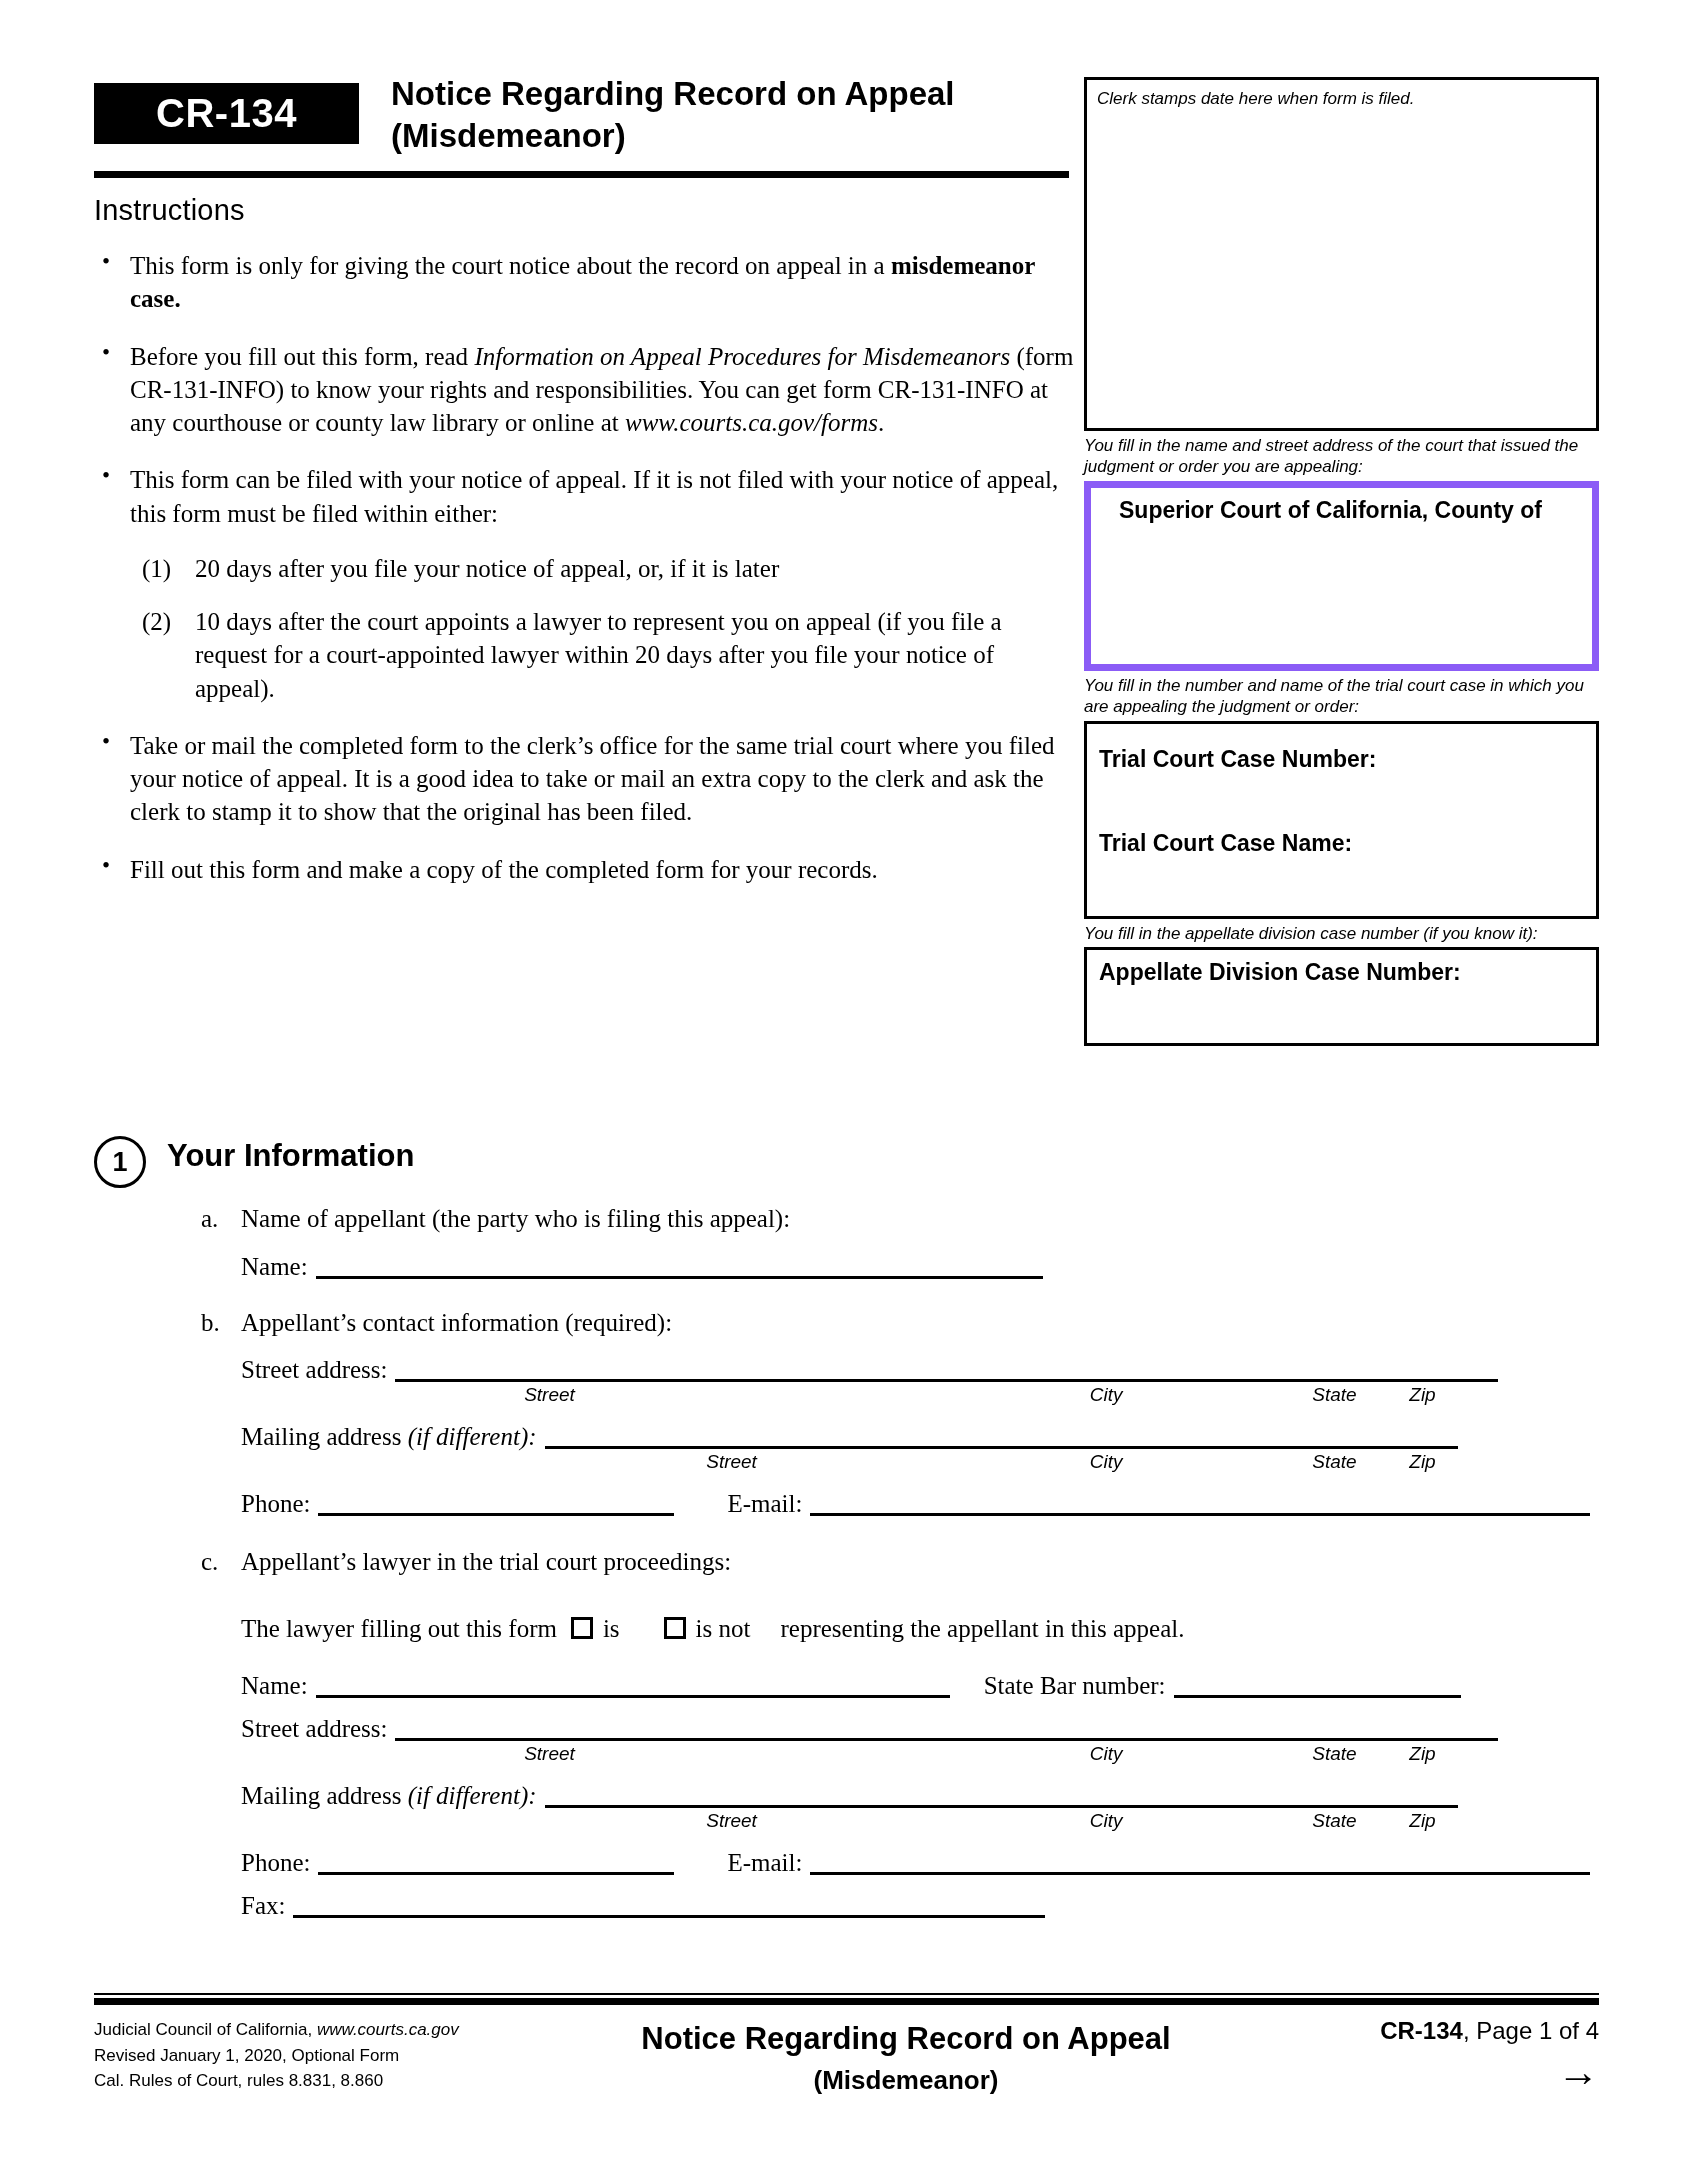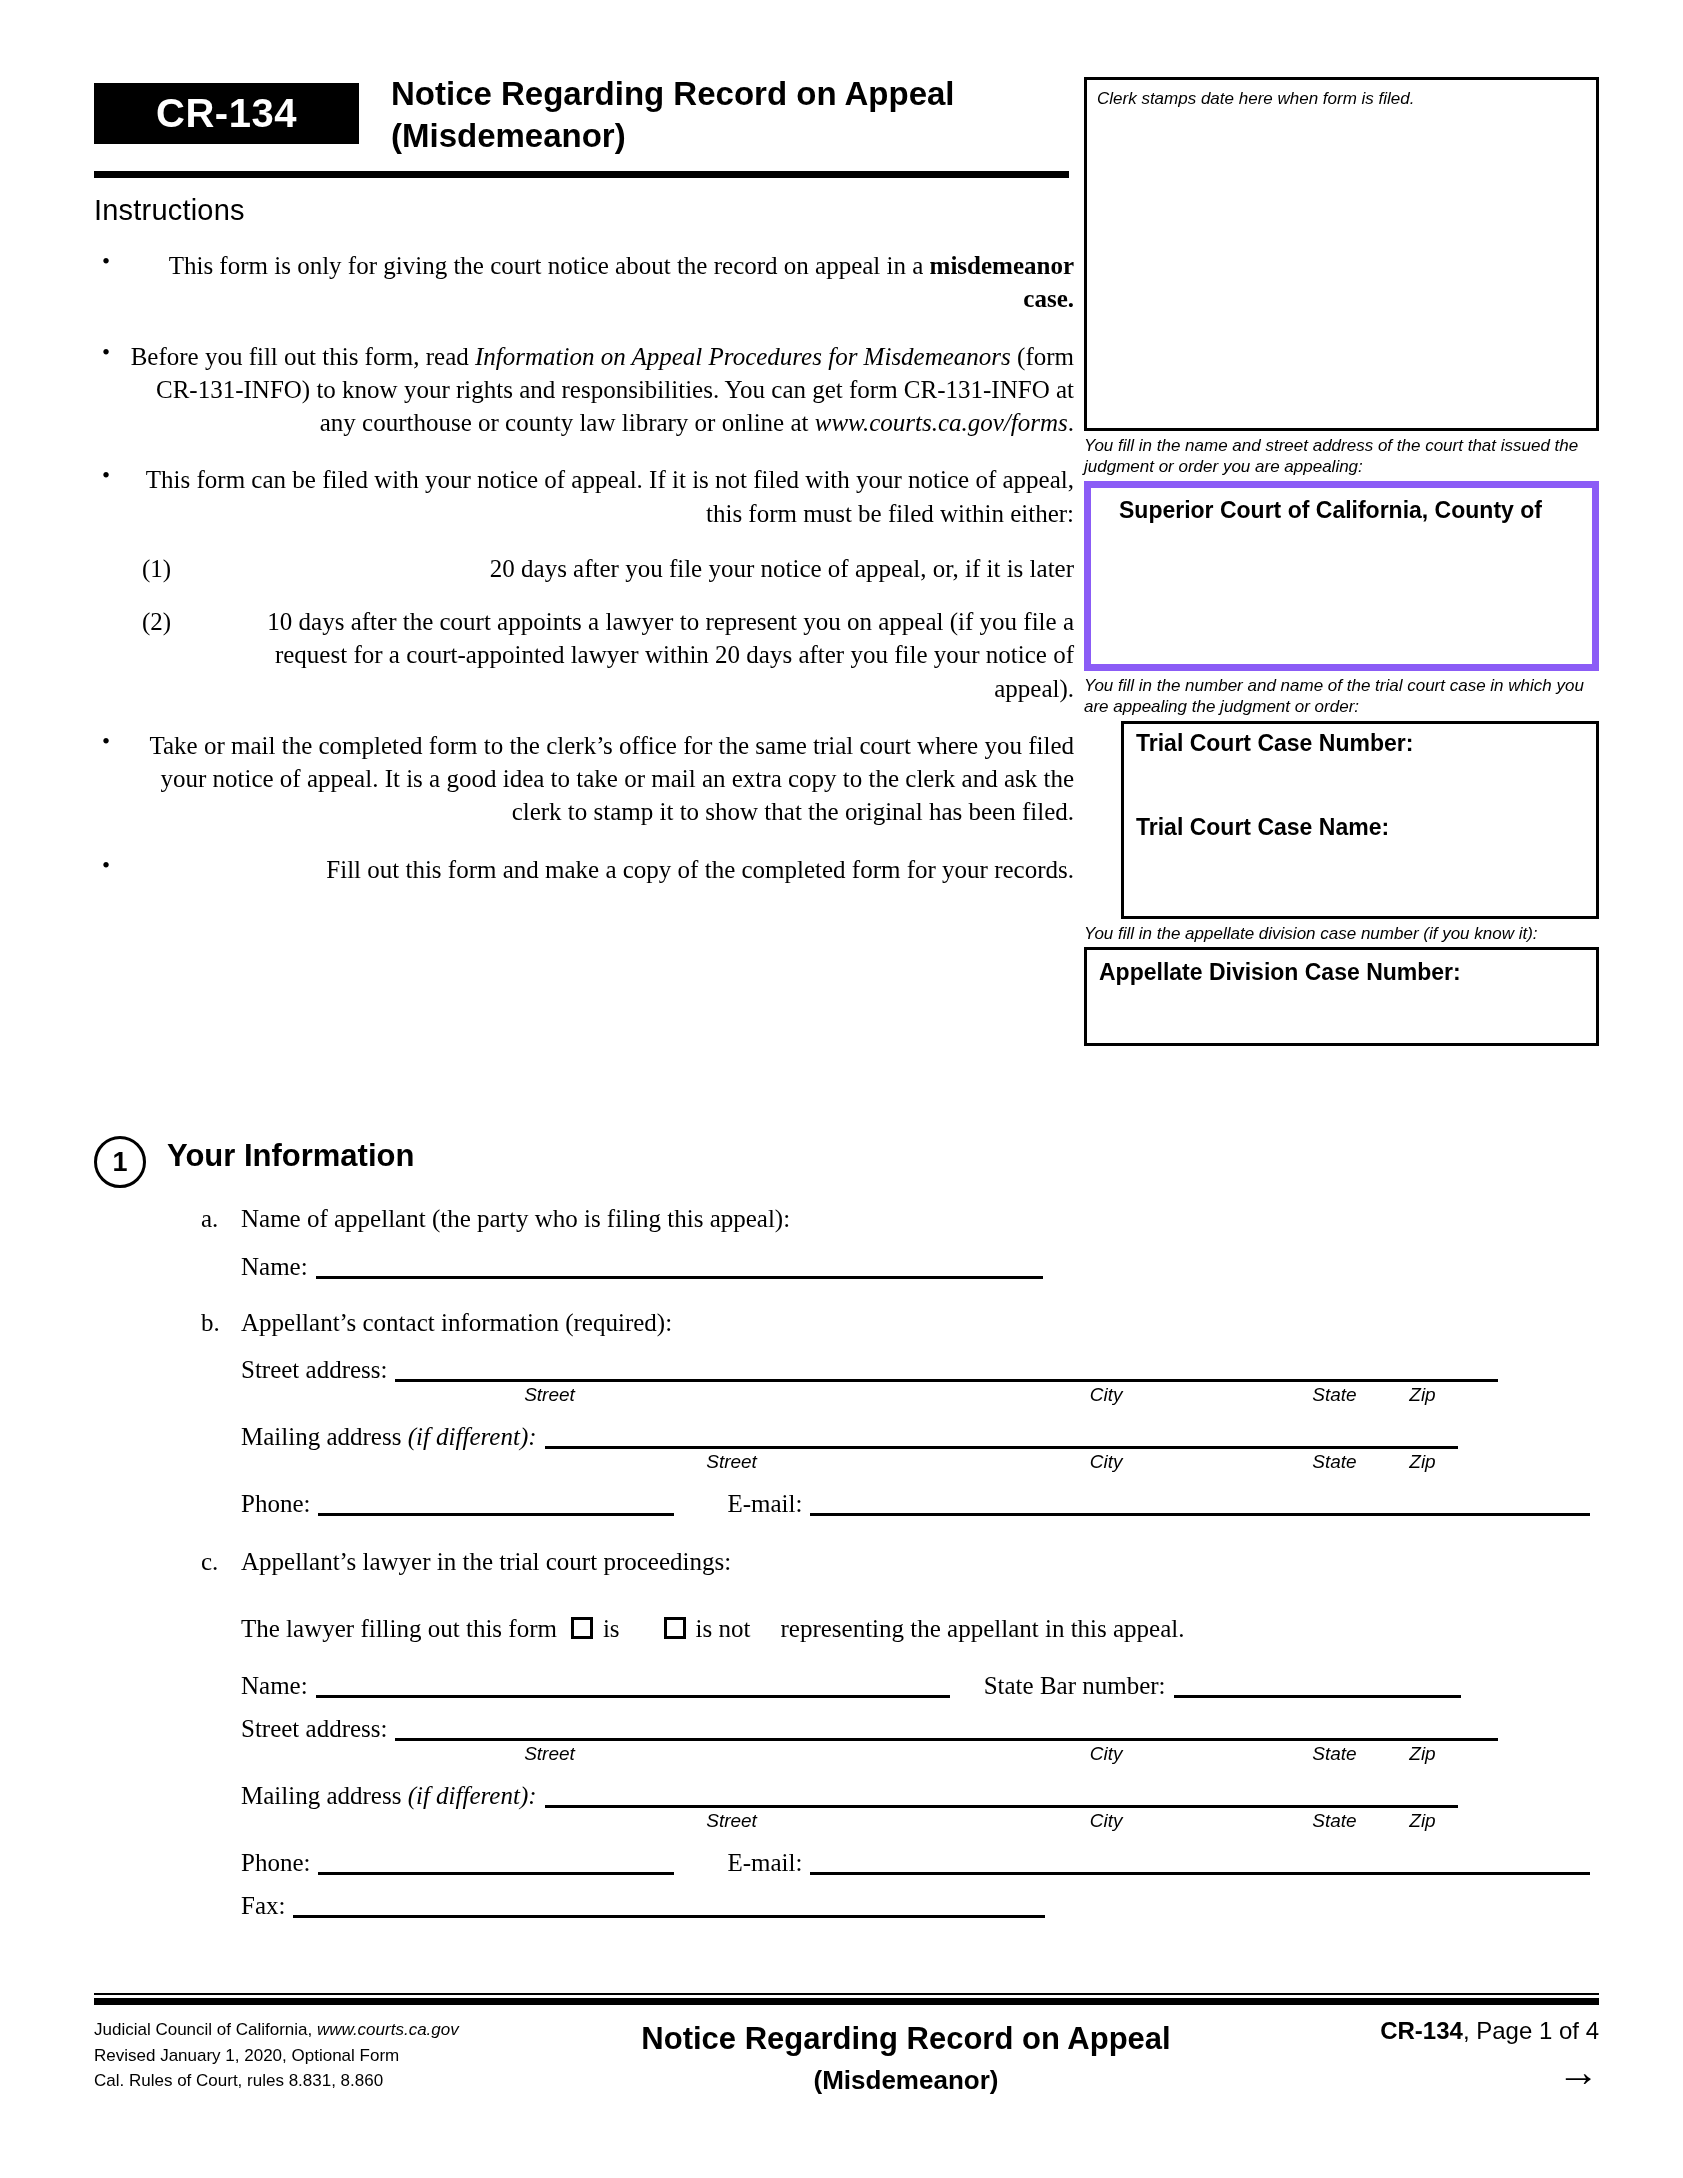--- a/index.html
+++ b/index.html
@@ -74,21 +74,20 @@
     font-family: "Liberation Sans", sans-serif;
     font-weight: normal;
     font-size: 29px;
     margin: 0 0 22px 0;
     letter-spacing: 0.2px;
   }
   ul.bullets {
     list-style: none;
     margin: 0;
     padding: 0;
-    text-align: right;
   }
   ul.bullets > li {
     position: relative;
     padding-left: 36px;
     margin-bottom: 24px;
     font-size: 25px;
     line-height: 1.33;
   }
   ul.bullets > li::before {
     content: "\2022";
@@ -141,22 +140,21 @@
   .court-box {
     border: 7px solid #8b5cf6;
     height: 190px;
     box-sizing: border-box;
     padding: 9px 28px;
   }
   .case-box {
     border: 3px solid #000000;
     height: 198px;
     box-sizing: border-box;
-    padding: 6px 12px;
-    margin-left: 37px;
+    padding: 22px 12px;
   }
   .appellate-box {
     border: 3px solid #000000;
     height: 99px;
     box-sizing: border-box;
     padding: 9px 12px;
   }
   .box-label {
     font-family: "Liberation Sans", sans-serif;
     font-weight: bold;

